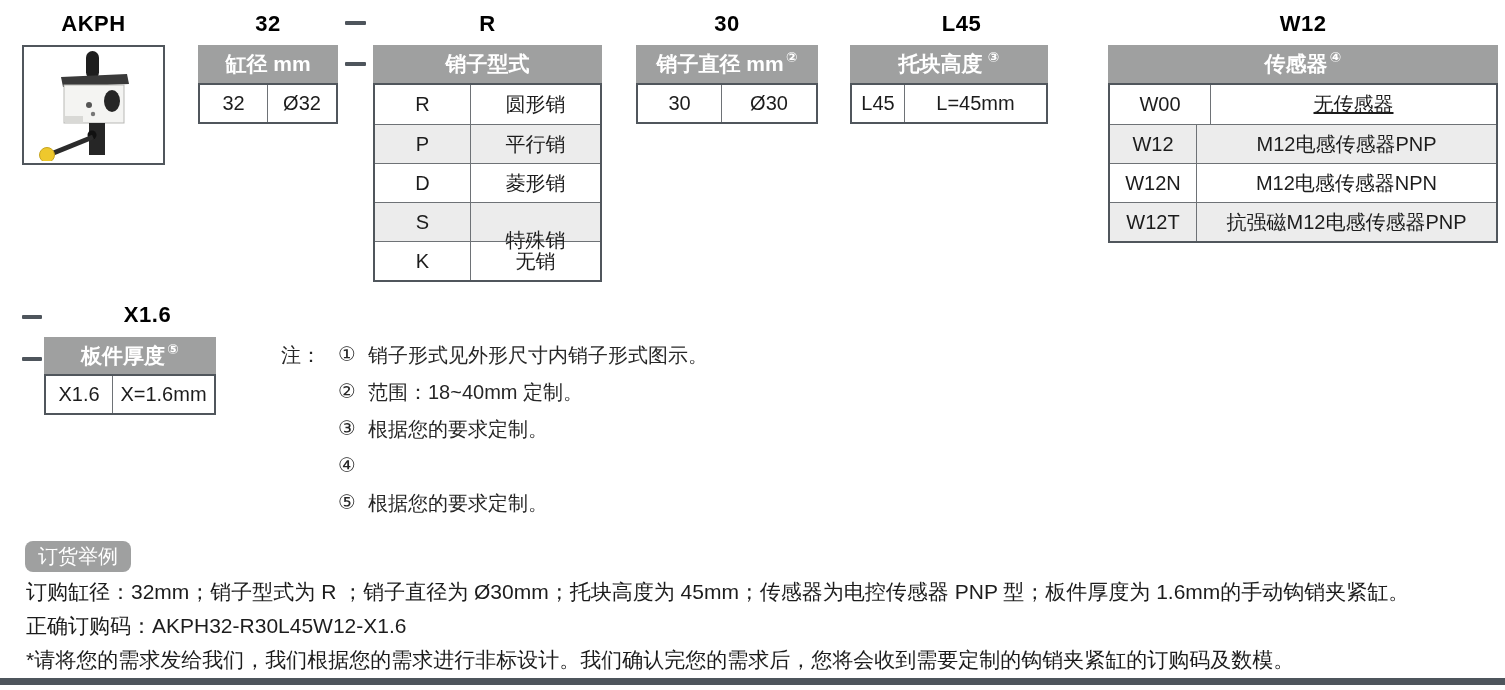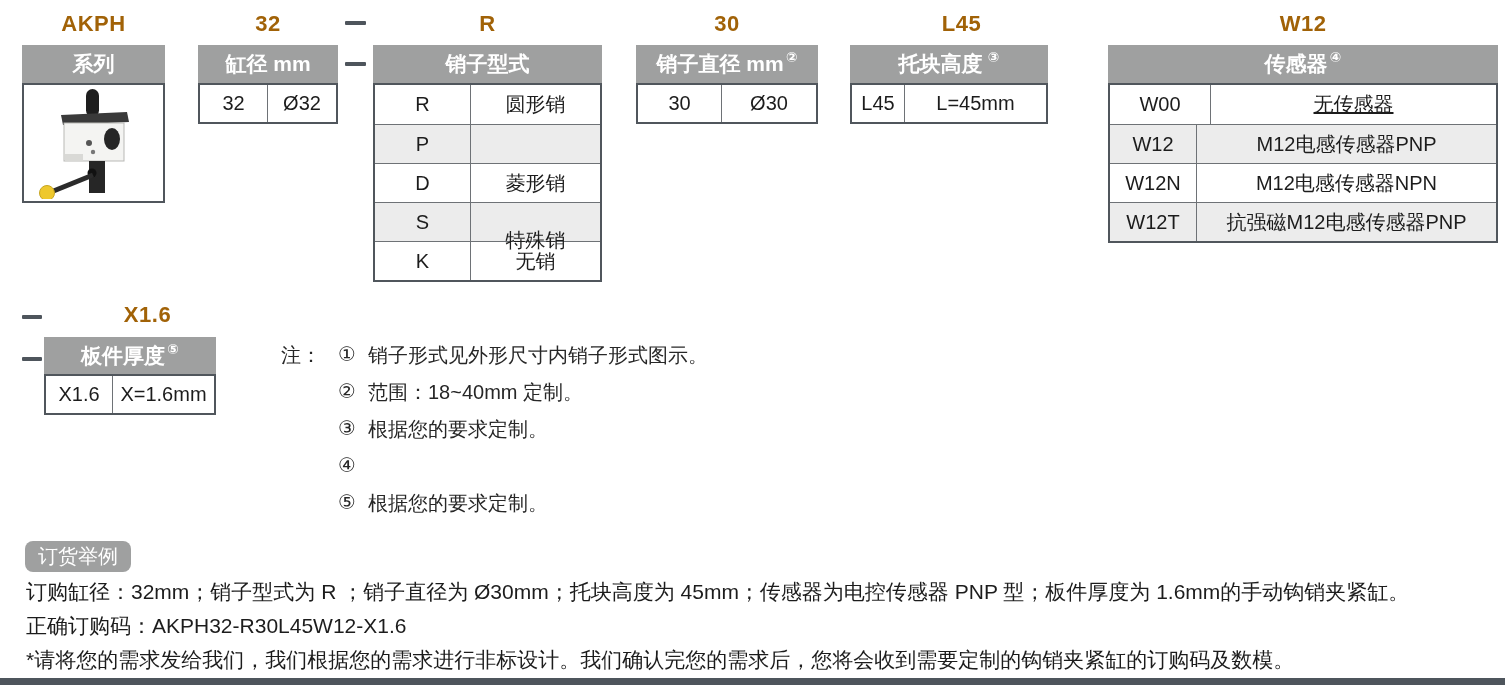--- a/index.html
+++ b/index.html
@@ -1,21 +1,21 @@
 <!DOCTYPE html>
 <html><head>
 <meta charset="utf-8">
 <style>
   * { margin:0; padding:0; box-sizing:border-box; }
   body { background:#ffffff; font-family:"Liberation Sans","DejaVu Sans",sans-serif; }
   .page { position:relative; width:1505px; height:690px; background:#ffffff; overflow:hidden; }
 
   
   .code-label { position:absolute; top:11px; text-align:center; font-weight:bold;
-                font-size:22px; color:#a16207; letter-spacing:.5px; }
+                font-size:22px; color:#000000; letter-spacing:.5px; }
 
   
   .dash { position:absolute; background:#4e555c; width:21px; height:4px; border-radius:1px; }
 
   
   .tbl { position:absolute; }
   .tbl-hdr { background:#9fa0a0; color:#ffffff; font-weight:bold; font-size:21px;
              height:38px; display:flex; align-items:center; justify-content:center; }
   .tbl-hdr sup { font-size:14px; line-height:0; vertical-align:super; position:relative; top:-7px; margin-left:2px; }
   .tbl-body { border:2px solid #50565c; background:#fff; }
@@ -51,23 +51,20 @@
   <div class="code-label" style="left:198px;width:140px;">32</div>
   <div class="code-label" style="left:373px;width:229px;">R</div>
   <div class="code-label" style="left:636px;width:182px;">30</div>
   <div class="code-label" style="left:850px;width:223px;">L45</div>
   <div class="code-label" style="left:1108px;width:390px;">W12</div>
 
   <div class="dash" style="left:345px;top:21px;"></div>
   <div class="dash" style="left:345px;top:62px;"></div>
 
   <div class="tbl" style="left:22px;top:45px;width:143px;">
-    <div class="tbl-hdr">
-      <span>系列</span>
-    </div>
     <div class="tbl-body" style="height:120px;">
       <div class="photo-cell">
         <svg width="125" height="112" viewBox="0 0 125 112">
           <rect x="55" y="2" width="13" height="28" rx="6.5" fill="#1e1e1e"></rect>
           <polygon points="30,28 96,25 98,35 32,38" fill="#3a3a3a"></polygon>
           <rect x="33" y="36" width="60" height="38" fill="#f4f4f2" stroke="#b9b9b6" stroke-width="1"></rect>
           <ellipse cx="81" cy="52" rx="8" ry="11" fill="#262626"></ellipse>
           <circle cx="58" cy="56" r="3" fill="#555"></circle>
           <circle cx="62" cy="65" r="2.2" fill="#777"></circle>
           <rect x="34" y="67" width="18" height="7" fill="#d9d9d6"></rect>
@@ -96,20 +93,21 @@
     <div class="tbl-hdr">
       <span>销子型式</span>
     </div>
     <div class="tbl-body">
       <div class="trow" style="height:39px;">
         <div class="tcell code" style="width:96px;">R</div>
         <div class="tcell" style="flex:1;">圆形销</div>
       </div>
       <div class="trow alt" style="height:39px;">
         <div class="tcell code" style="width:96px;">P</div>
+        <div class="tcell" style="flex:1;">平行销</div>
       </div>
       <div class="trow" style="height:39px;">
         <div class="tcell code" style="width:96px;">D</div>
         <div class="tcell" style="flex:1;">菱形销</div>
       </div>
       <div class="trow alt" style="height:39px;">
         <div class="tcell code" style="width:96px;">S</div>
         <div class="tcell" style="flex:1;margin-top:36px;">特殊销</div>
       </div>
       <div class="trow" style="height:39px;">

